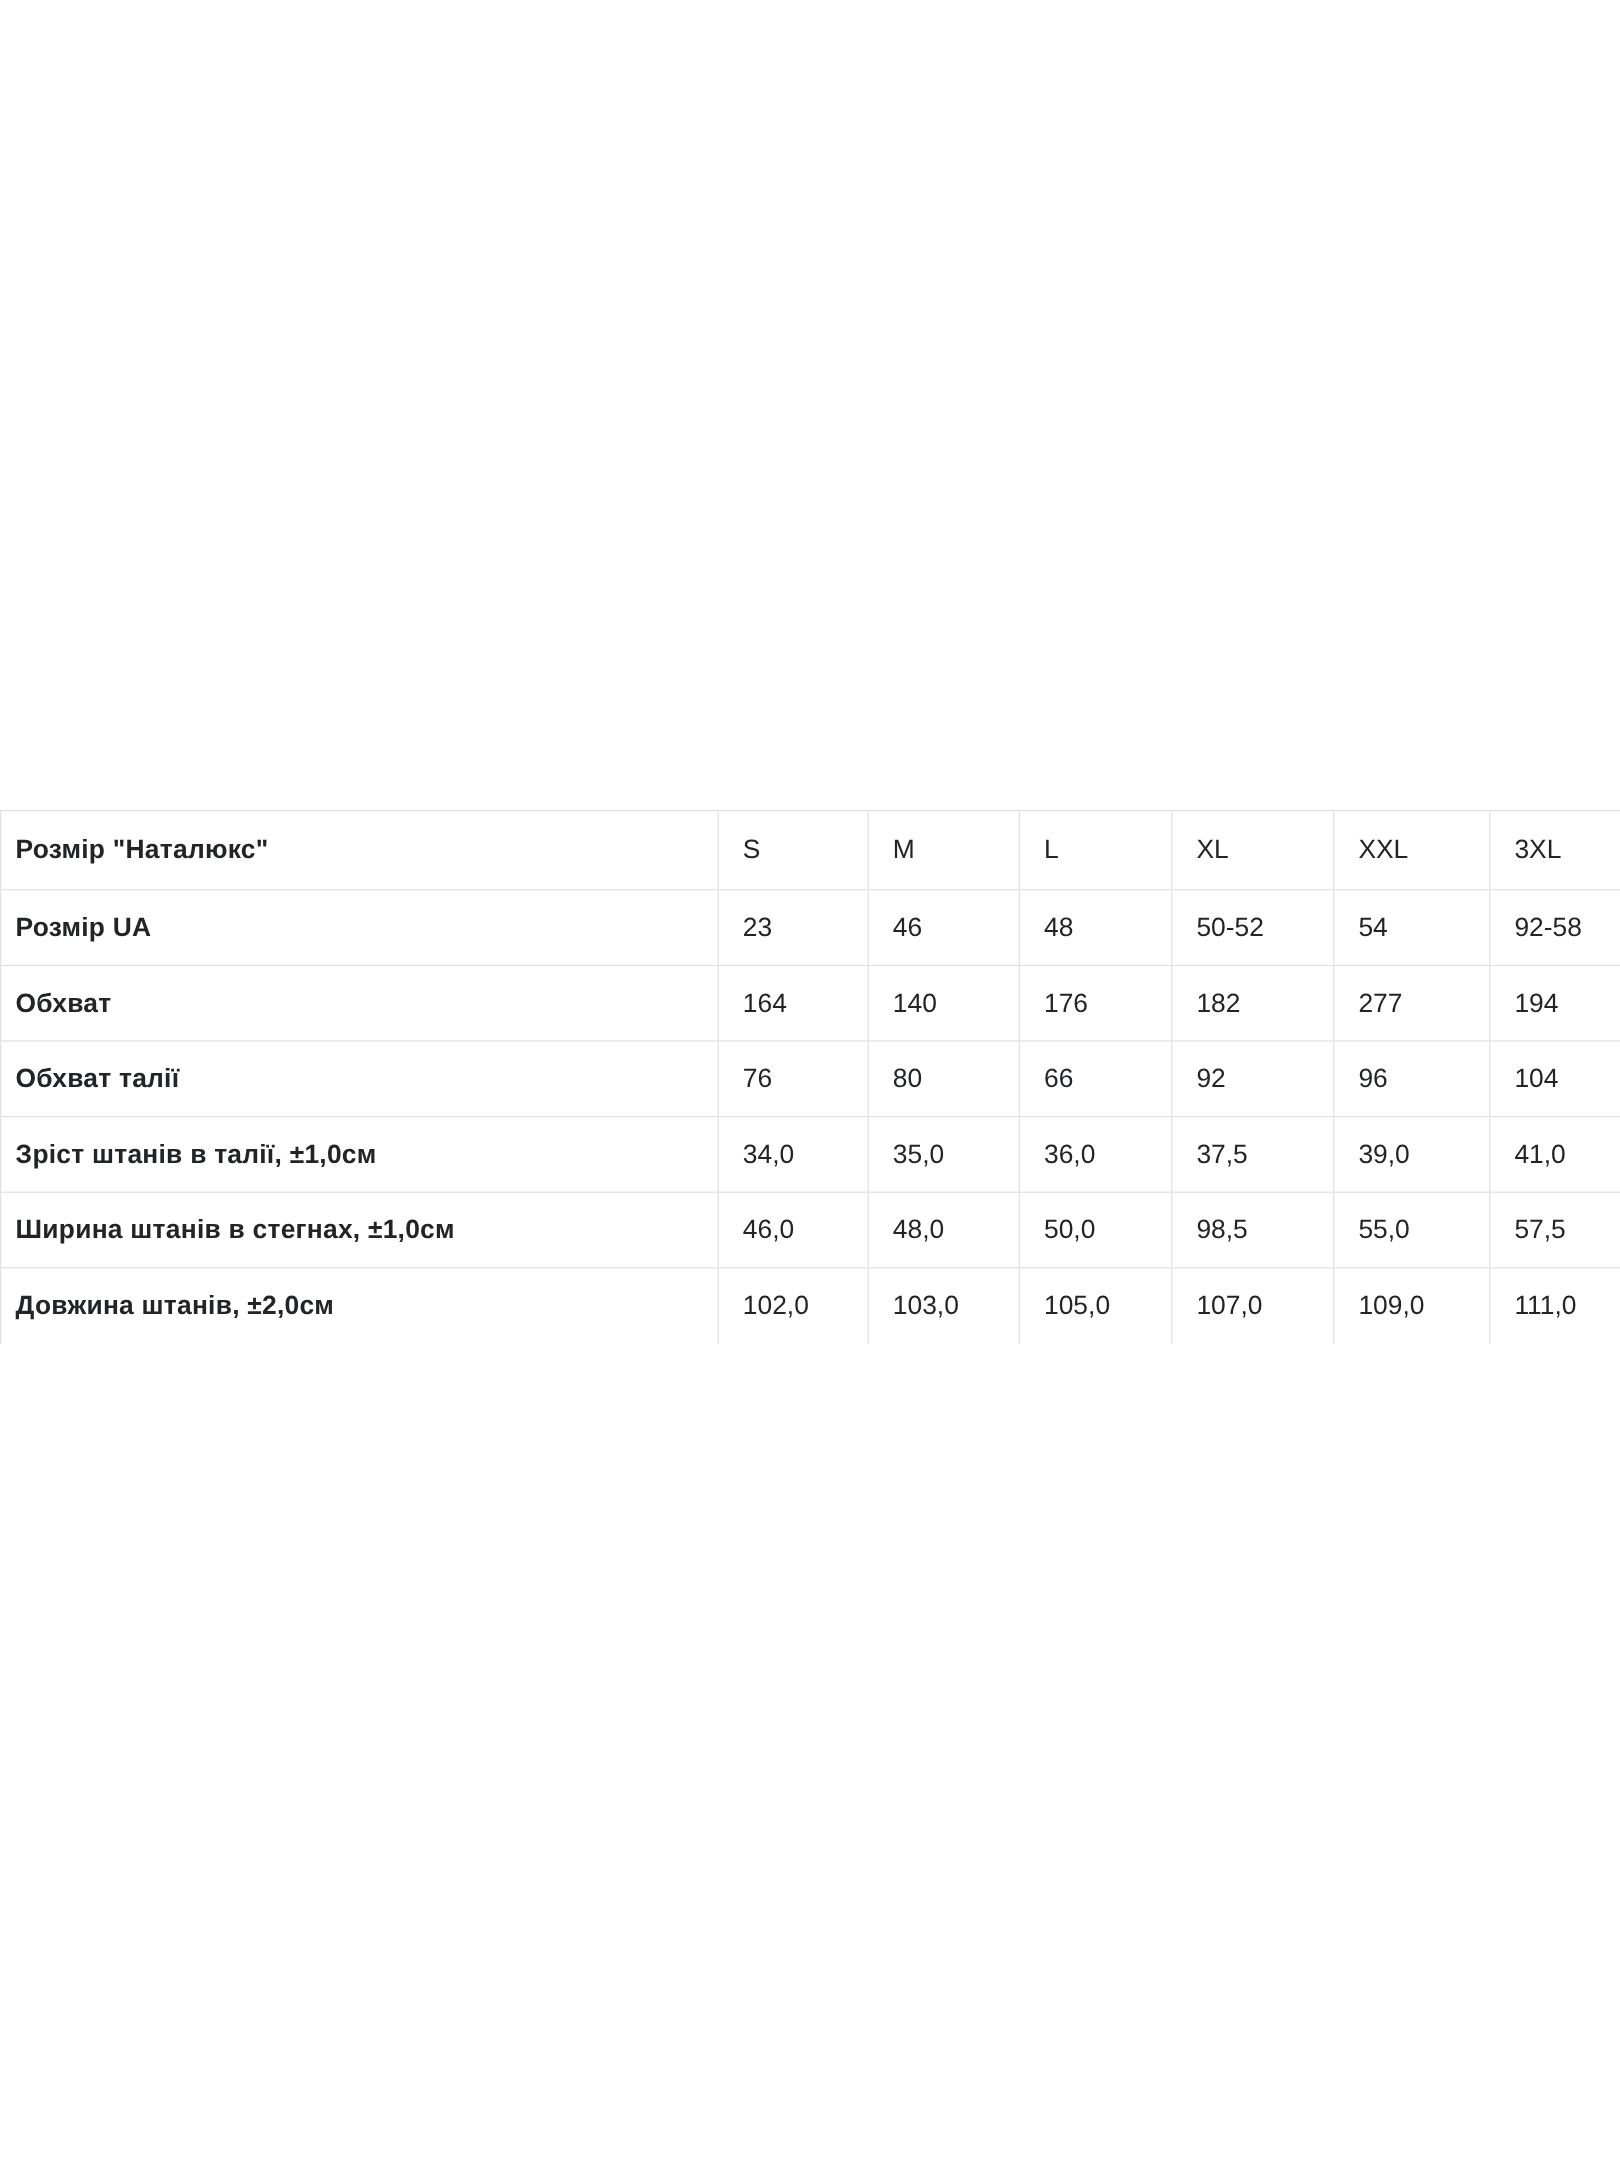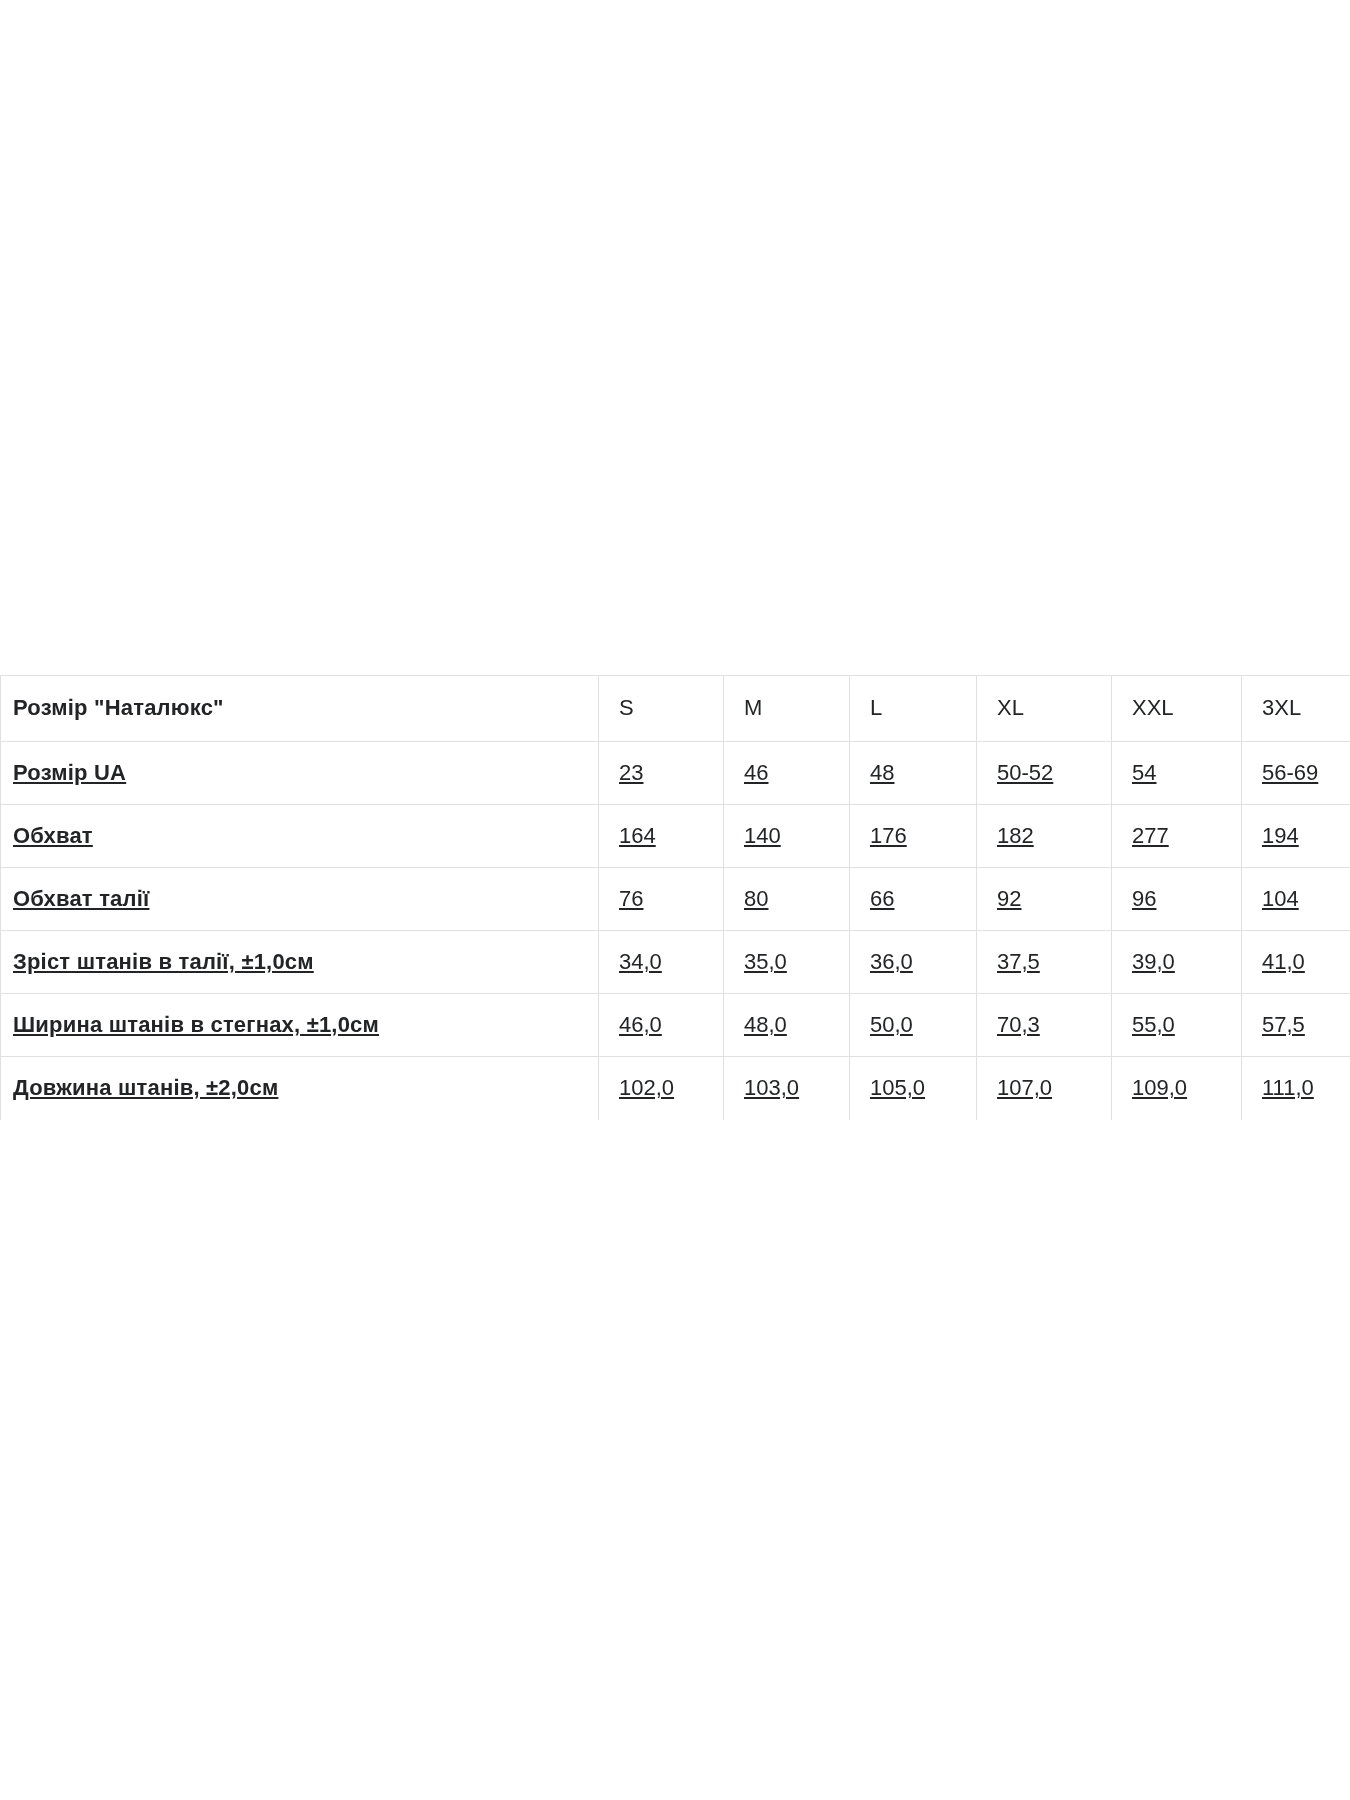--- a/index.html
+++ b/index.html
@@ -49,21 +49,20 @@
     letter-spacing: 0.2px;
   }
   table.size-table thead th.size-col {
     font-weight: 400;
   }
   table.size-table tr.header-row {
     height: 66px;
   }
   table.size-table tr.data-row {
     height: 63px;
-    text-decoration: underline;
   }
 </style>
 </head>
 <body>
 
 <div class="size-table-wrap">
   <table class="size-table">
     <colgroup>
       <col style="width:598px">
       <col style="width:125px">
@@ -85,21 +84,21 @@
       </tr>
     </thead>
     <tbody>
       <tr class="data-row">
         <th class="row-label">Розмір UA</th>
         <td>23</td>
         <td>46</td>
         <td>48</td>
         <td>50-52</td>
         <td>54</td>
-        <td>56-69</td>
+        <td>92-58</td>
       </tr>
       <tr class="data-row">
         <th class="row-label">Обхват</th>
         <td>164</td>
         <td>140</td>
         <td>176</td>
         <td>182</td>
         <td>277</td>
         <td>194</td>
       </tr>
@@ -119,21 +118,21 @@
         <td>36,0</td>
         <td>37,5</td>
         <td>39,0</td>
         <td>41,0</td>
       </tr>
       <tr class="data-row">
         <th class="row-label">Ширина штанів в стегнах, ±1,0см</th>
         <td>46,0</td>
         <td>48,0</td>
         <td>50,0</td>
-        <td>70,3</td>
+        <td>98,5</td>
         <td>55,0</td>
         <td>57,5</td>
       </tr>
       <tr class="data-row">
         <th class="row-label">Довжина штанів, ±2,0см</th>
         <td>102,0</td>
         <td>103,0</td>
         <td>105,0</td>
         <td>107,0</td>
         <td>109,0</td>

